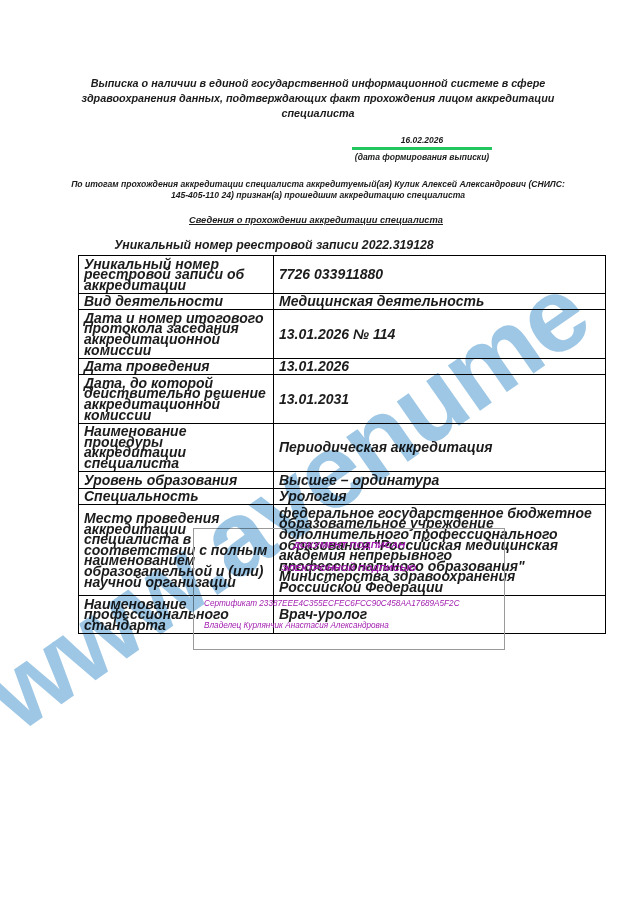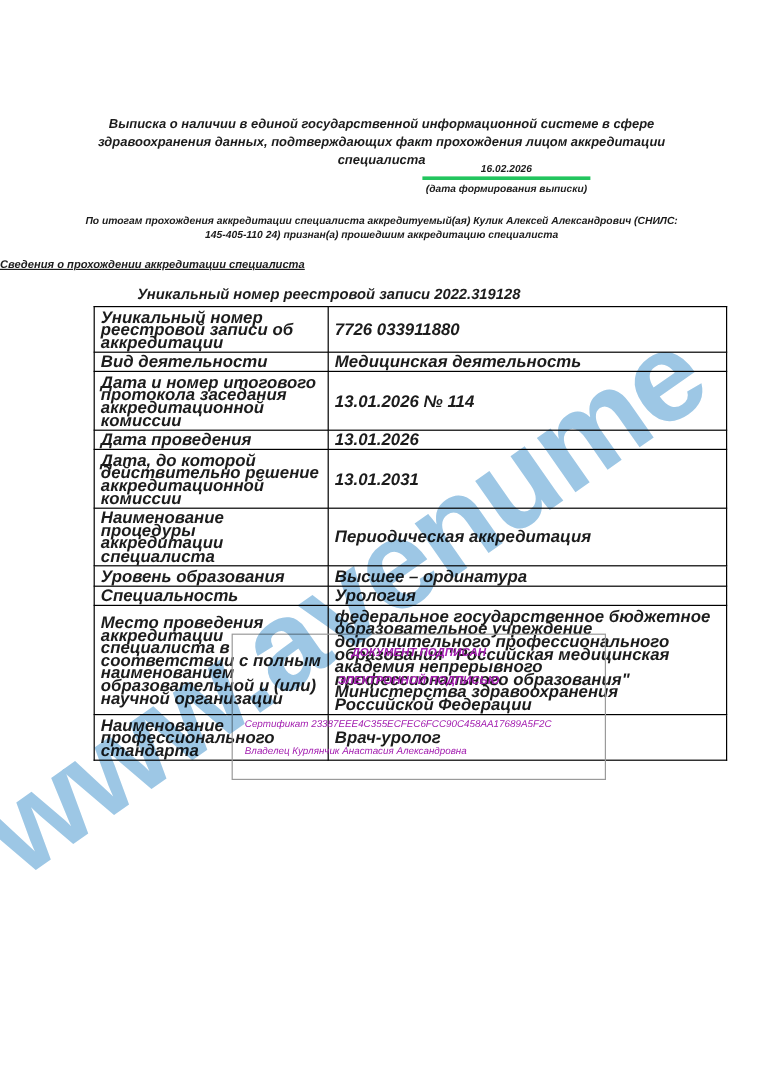--- a/index.html
+++ b/index.html
@@ -13,42 +13,41 @@
     font-style: italic;
     font-weight: bold;
     color: #1c1c1c;
   }
   .doc-title {
     position: absolute;
     top: 76px; left: 78px; width: 480px;
     text-align: center;
     font-size: 10.8px;
     line-height: 15px;
-    margin-top: 21px;
   }
   .date-block {
     position: absolute;
     top: 135px; left: 352px; width: 140px;
     text-align: center;
     font-size: 8.5px;
     line-height: 10px;
   }
   .date-value { display: block; border-bottom: 3px solid #22c55e; padding-bottom: 2px; }
   .date-caption { display: block; padding-top: 2px; }
   .intro {
     position: absolute;
     top: 179px; left: 64px; width: 508px;
     text-align: center;
     font-size: 8.6px;
     line-height: 11px;
   }
   .section-heading {
     position: absolute;
     top: 215px; left: 0; width: 632px;
-    text-align: left;
+    text-align: center;
     font-size: 9.3px;
     text-decoration: underline;
   }
   .registry-heading {
     position: absolute;
     top: 238px; left: 0; width: 548px;
     text-align: center;
     font-size: 12.3px;
   }
   table.acc-table {

